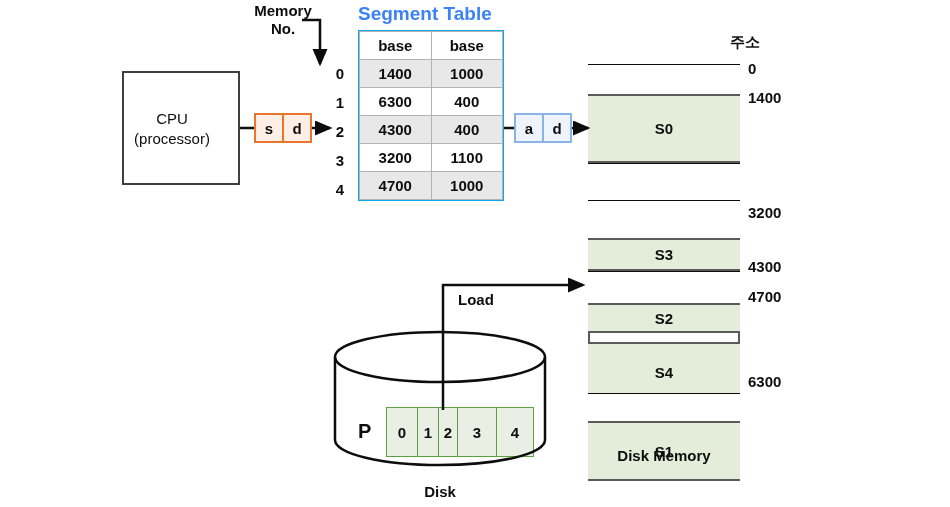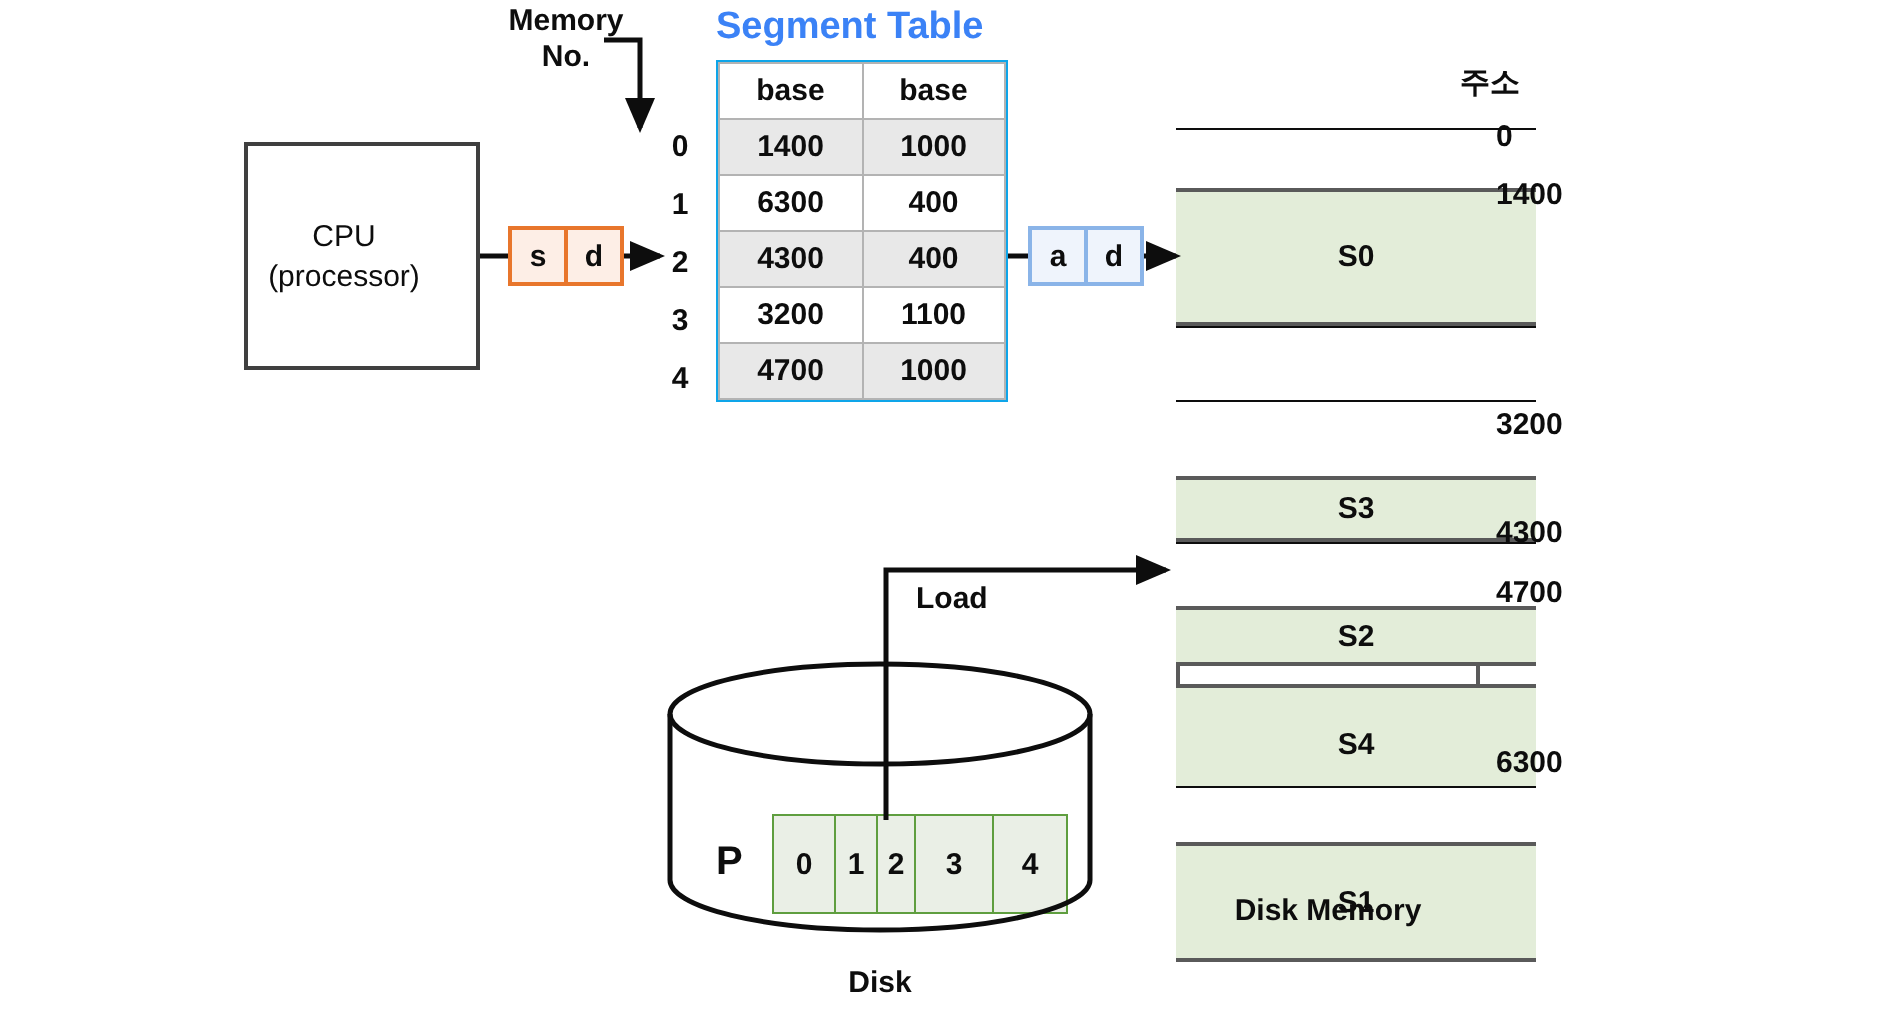--- a/index.html
+++ b/index.html
@@ -141,21 +141,21 @@
   #memory-box {
     left: 588px; top: 64px;
     width: 152px; height: 375px;
     border: 2px solid #5a5a5a;
     box-sizing: border-box;
     background: #ffffff;
   }
   .mem-block {
     position: absolute;
     left: 588px;
-    width: 180px;
+    width: 152px;
     box-sizing: border-box;
     display: flex;
     align-items: center;
     justify-content: center;
     font-size: 15px;
     font-weight: bold;
     color: #0d0d0d;
   }
   .mem-block.filled {
     background: #e3edd9;

